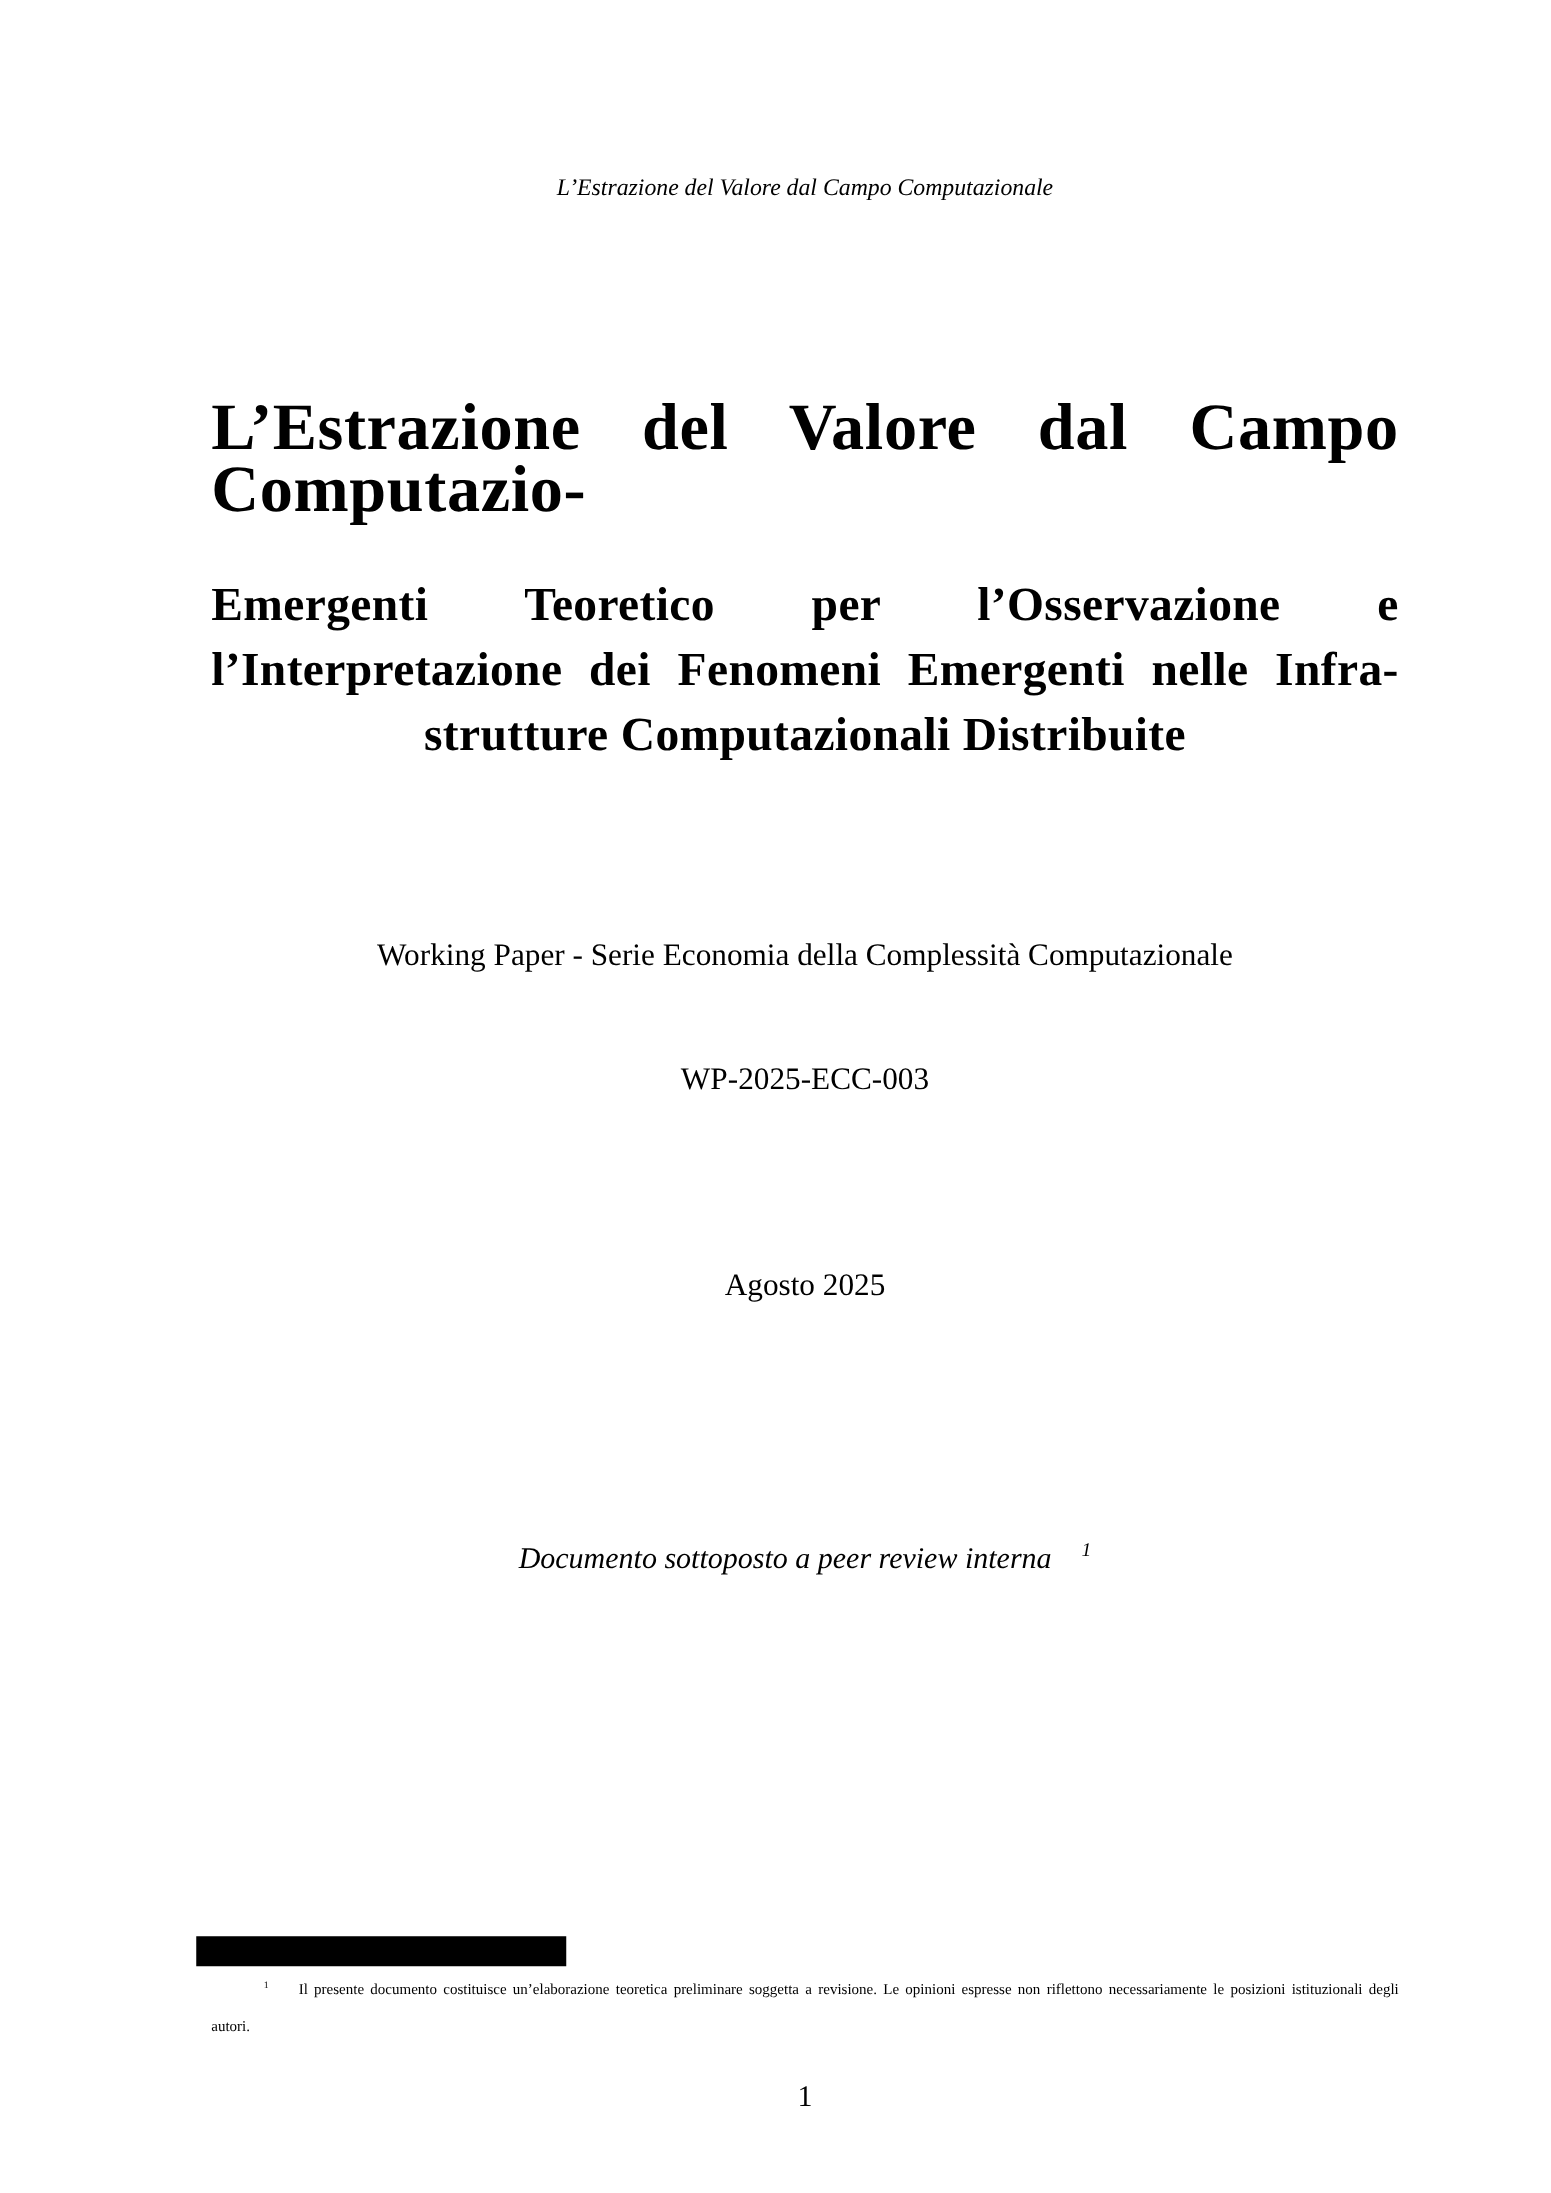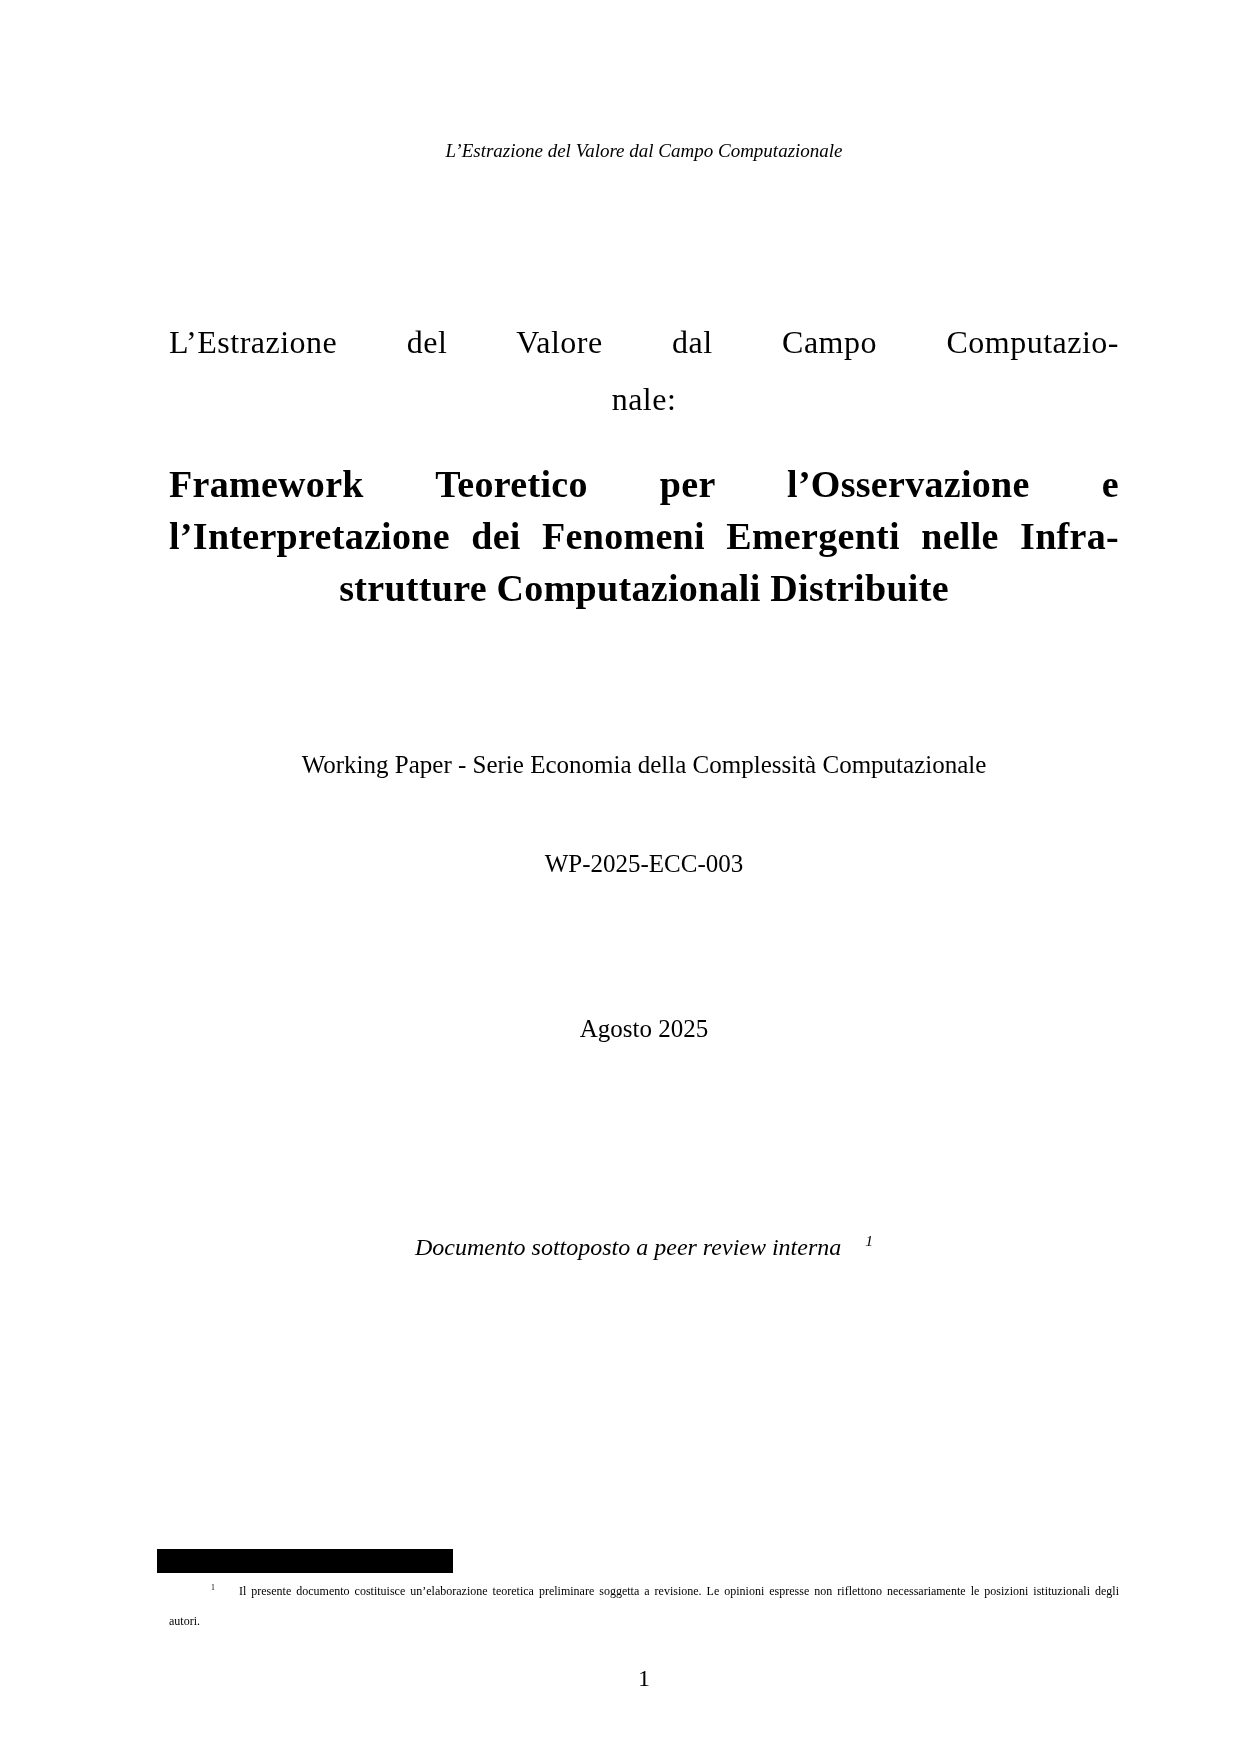--- a/index.html
+++ b/index.html
@@ -26,22 +26,22 @@
     text-align-last: justify;
     white-space: normal;
   }
   .running-head {
     top: 103px;
     font-style: italic;
     font-size: 19px;
     line-height: 24px;
   }
   .main-title {
-    font-weight: normal;
-    font-size: 32px;
+    font-weight: bold;
+    font-size: 53px;
     line-height: 50px;
     letter-spacing: 0.5px;
   }
   .title-l1 { top: 281px; }
   .title-l2 { top: 338px; }
   .subtitle {
     font-weight: bold;
     font-size: 38px;
     line-height: 44px;
     letter-spacing: 0.3px;
@@ -91,23 +91,22 @@
 </style>
 </head>
 <body>
 
 <div class="page">
 
   <div class="textblock center running-head">L’Estrazione del Valore dal Campo Computazionale</div>
 
   <div class="textblock main-title justify-line title-l1">L’Estrazione del Valore dal Campo Computazio-</div>
 
-  <div class="textblock main-title center title-l2">nale:</div>
 
-  <div class="textblock subtitle justify-line subtitle-l1">Framework Teoretico per l’Osservazione e</div>
+  <div class="textblock subtitle justify-line subtitle-l1">Emergenti Teoretico per l’Osservazione e</div>
 
   <div class="textblock subtitle justify-line subtitle-l2">l’Interpretazione dei Fenomeni Emergenti nelle Infra-</div>
 
   <div class="textblock subtitle center subtitle-l3">strutture Computazionali Distribuite</div>
 
   <div class="textblock center body-line series-line">Working Paper - Serie Economia della Complessità Computazionale</div>
 
   <div class="textblock center body-line paper-code">WP-2025-ECC-003</div>
 
   <div class="textblock center body-line date-line">Agosto 2025</div>

